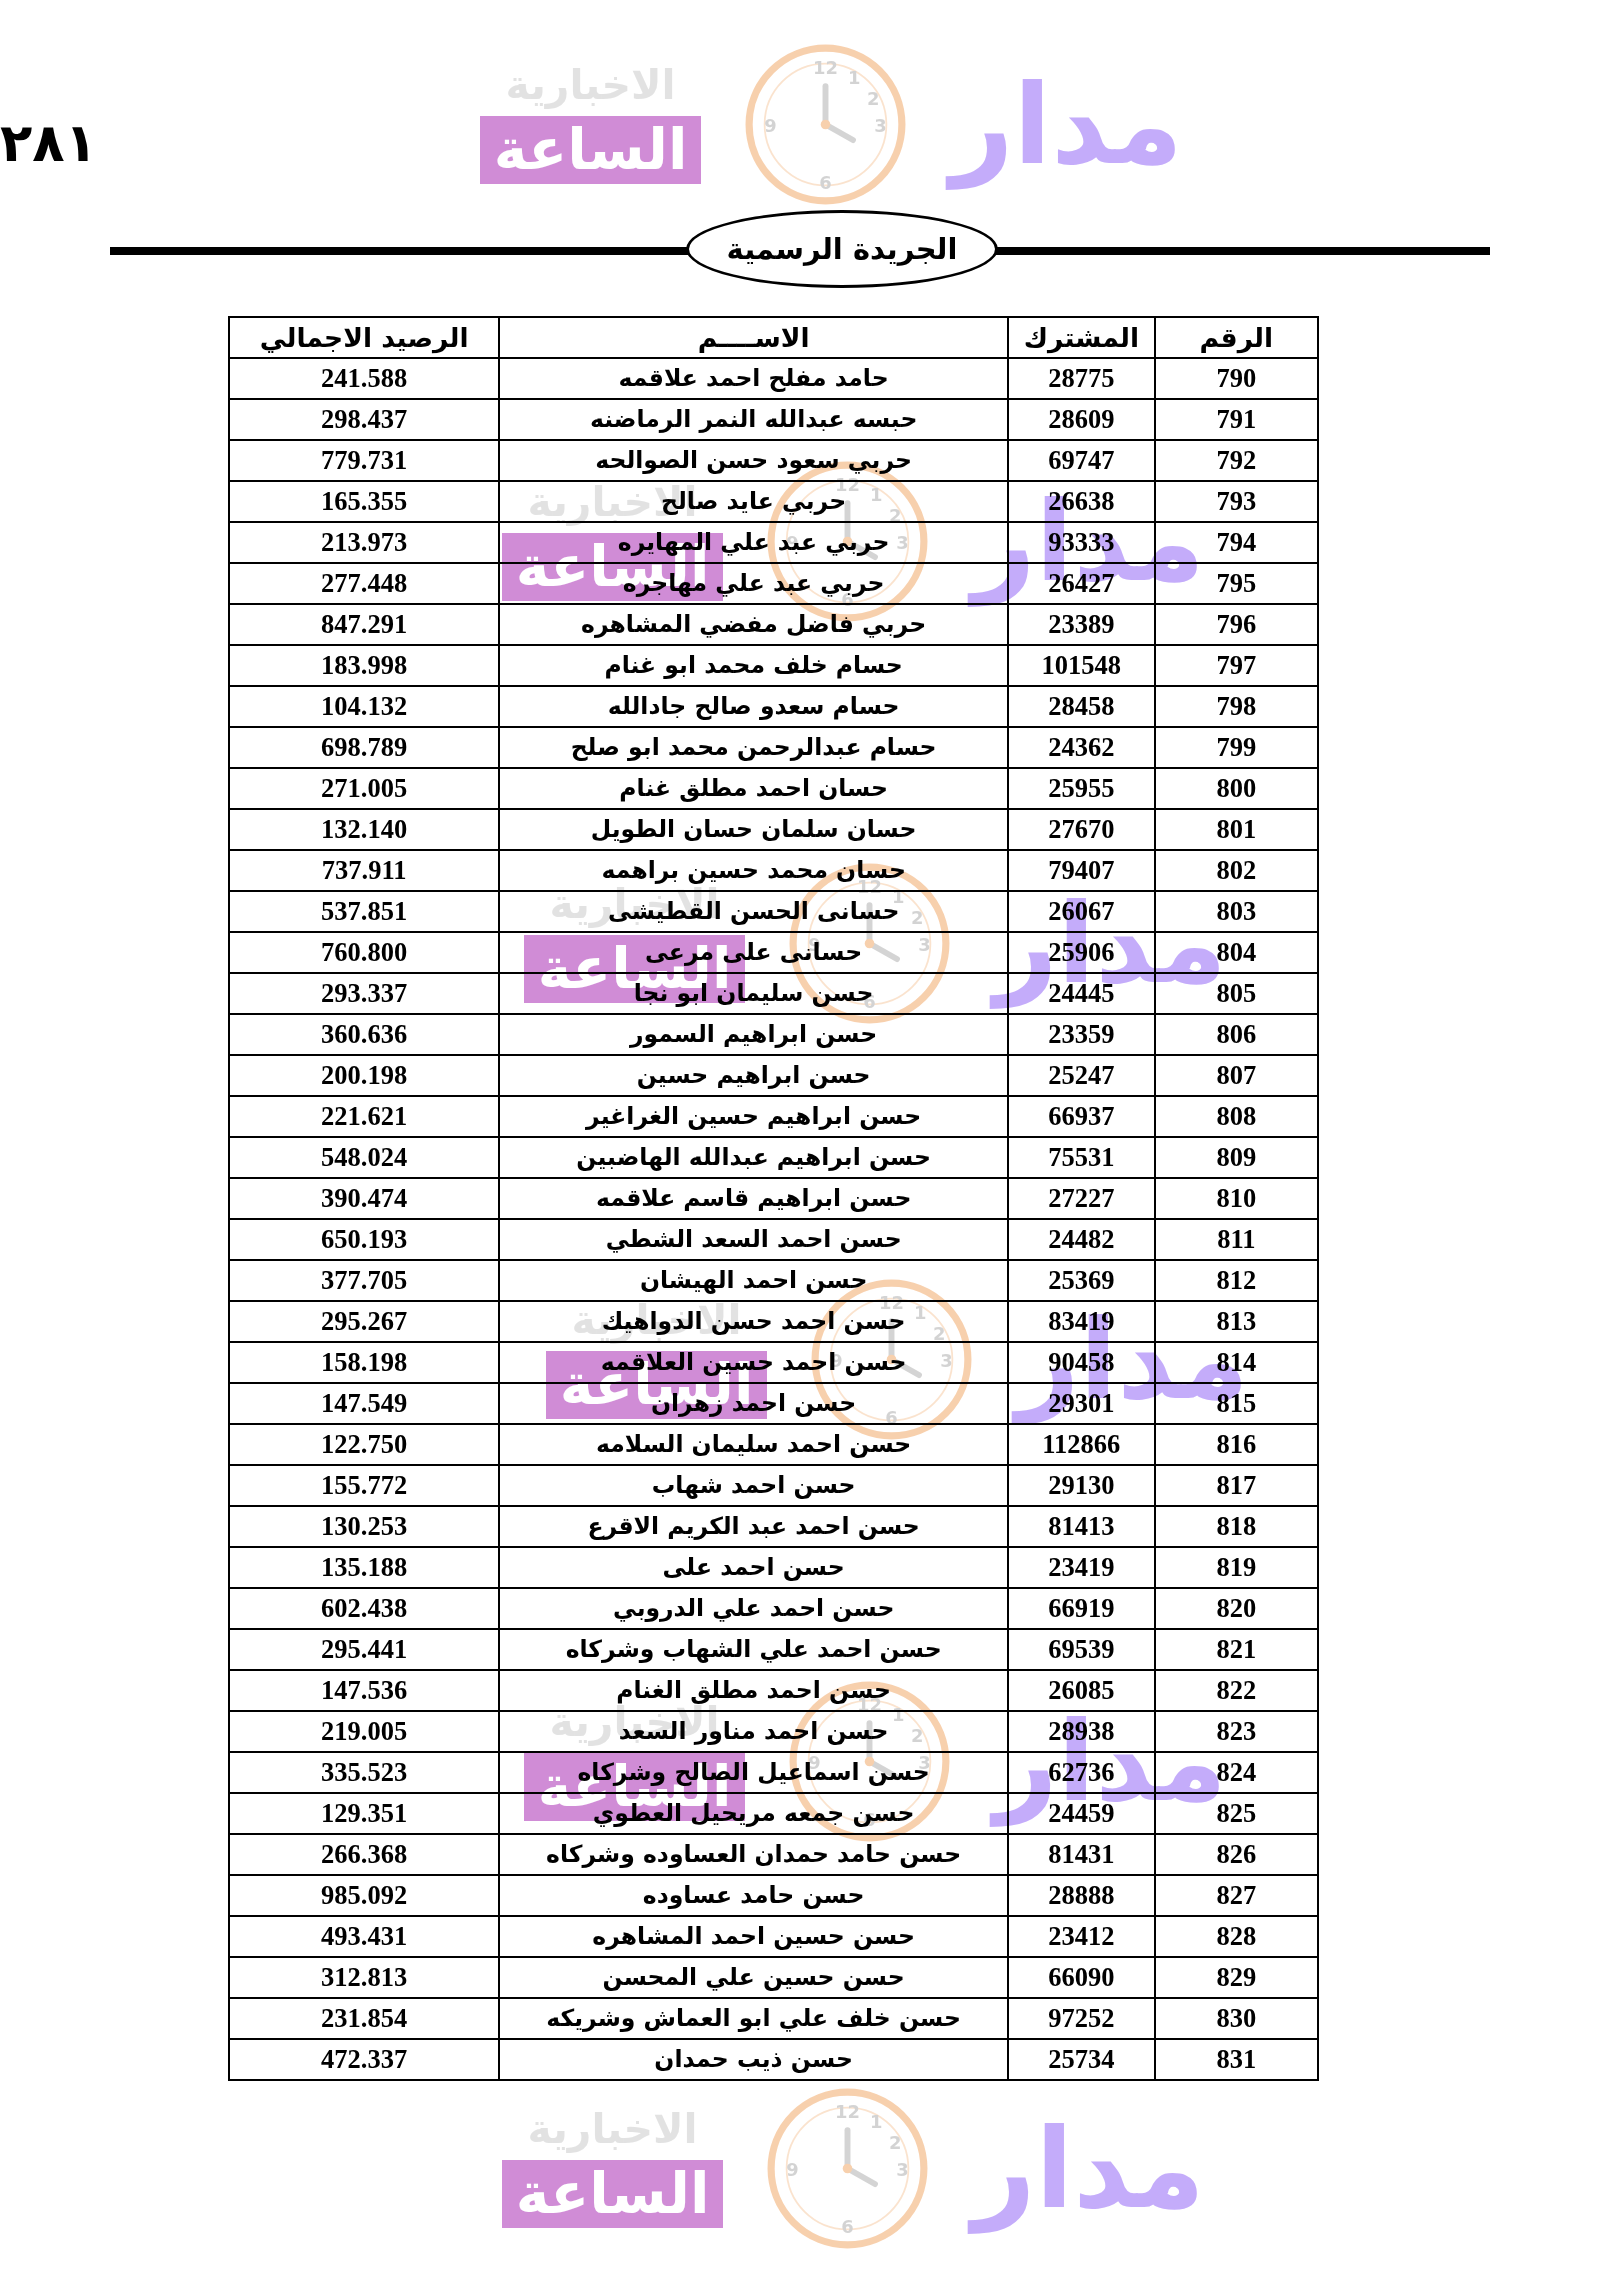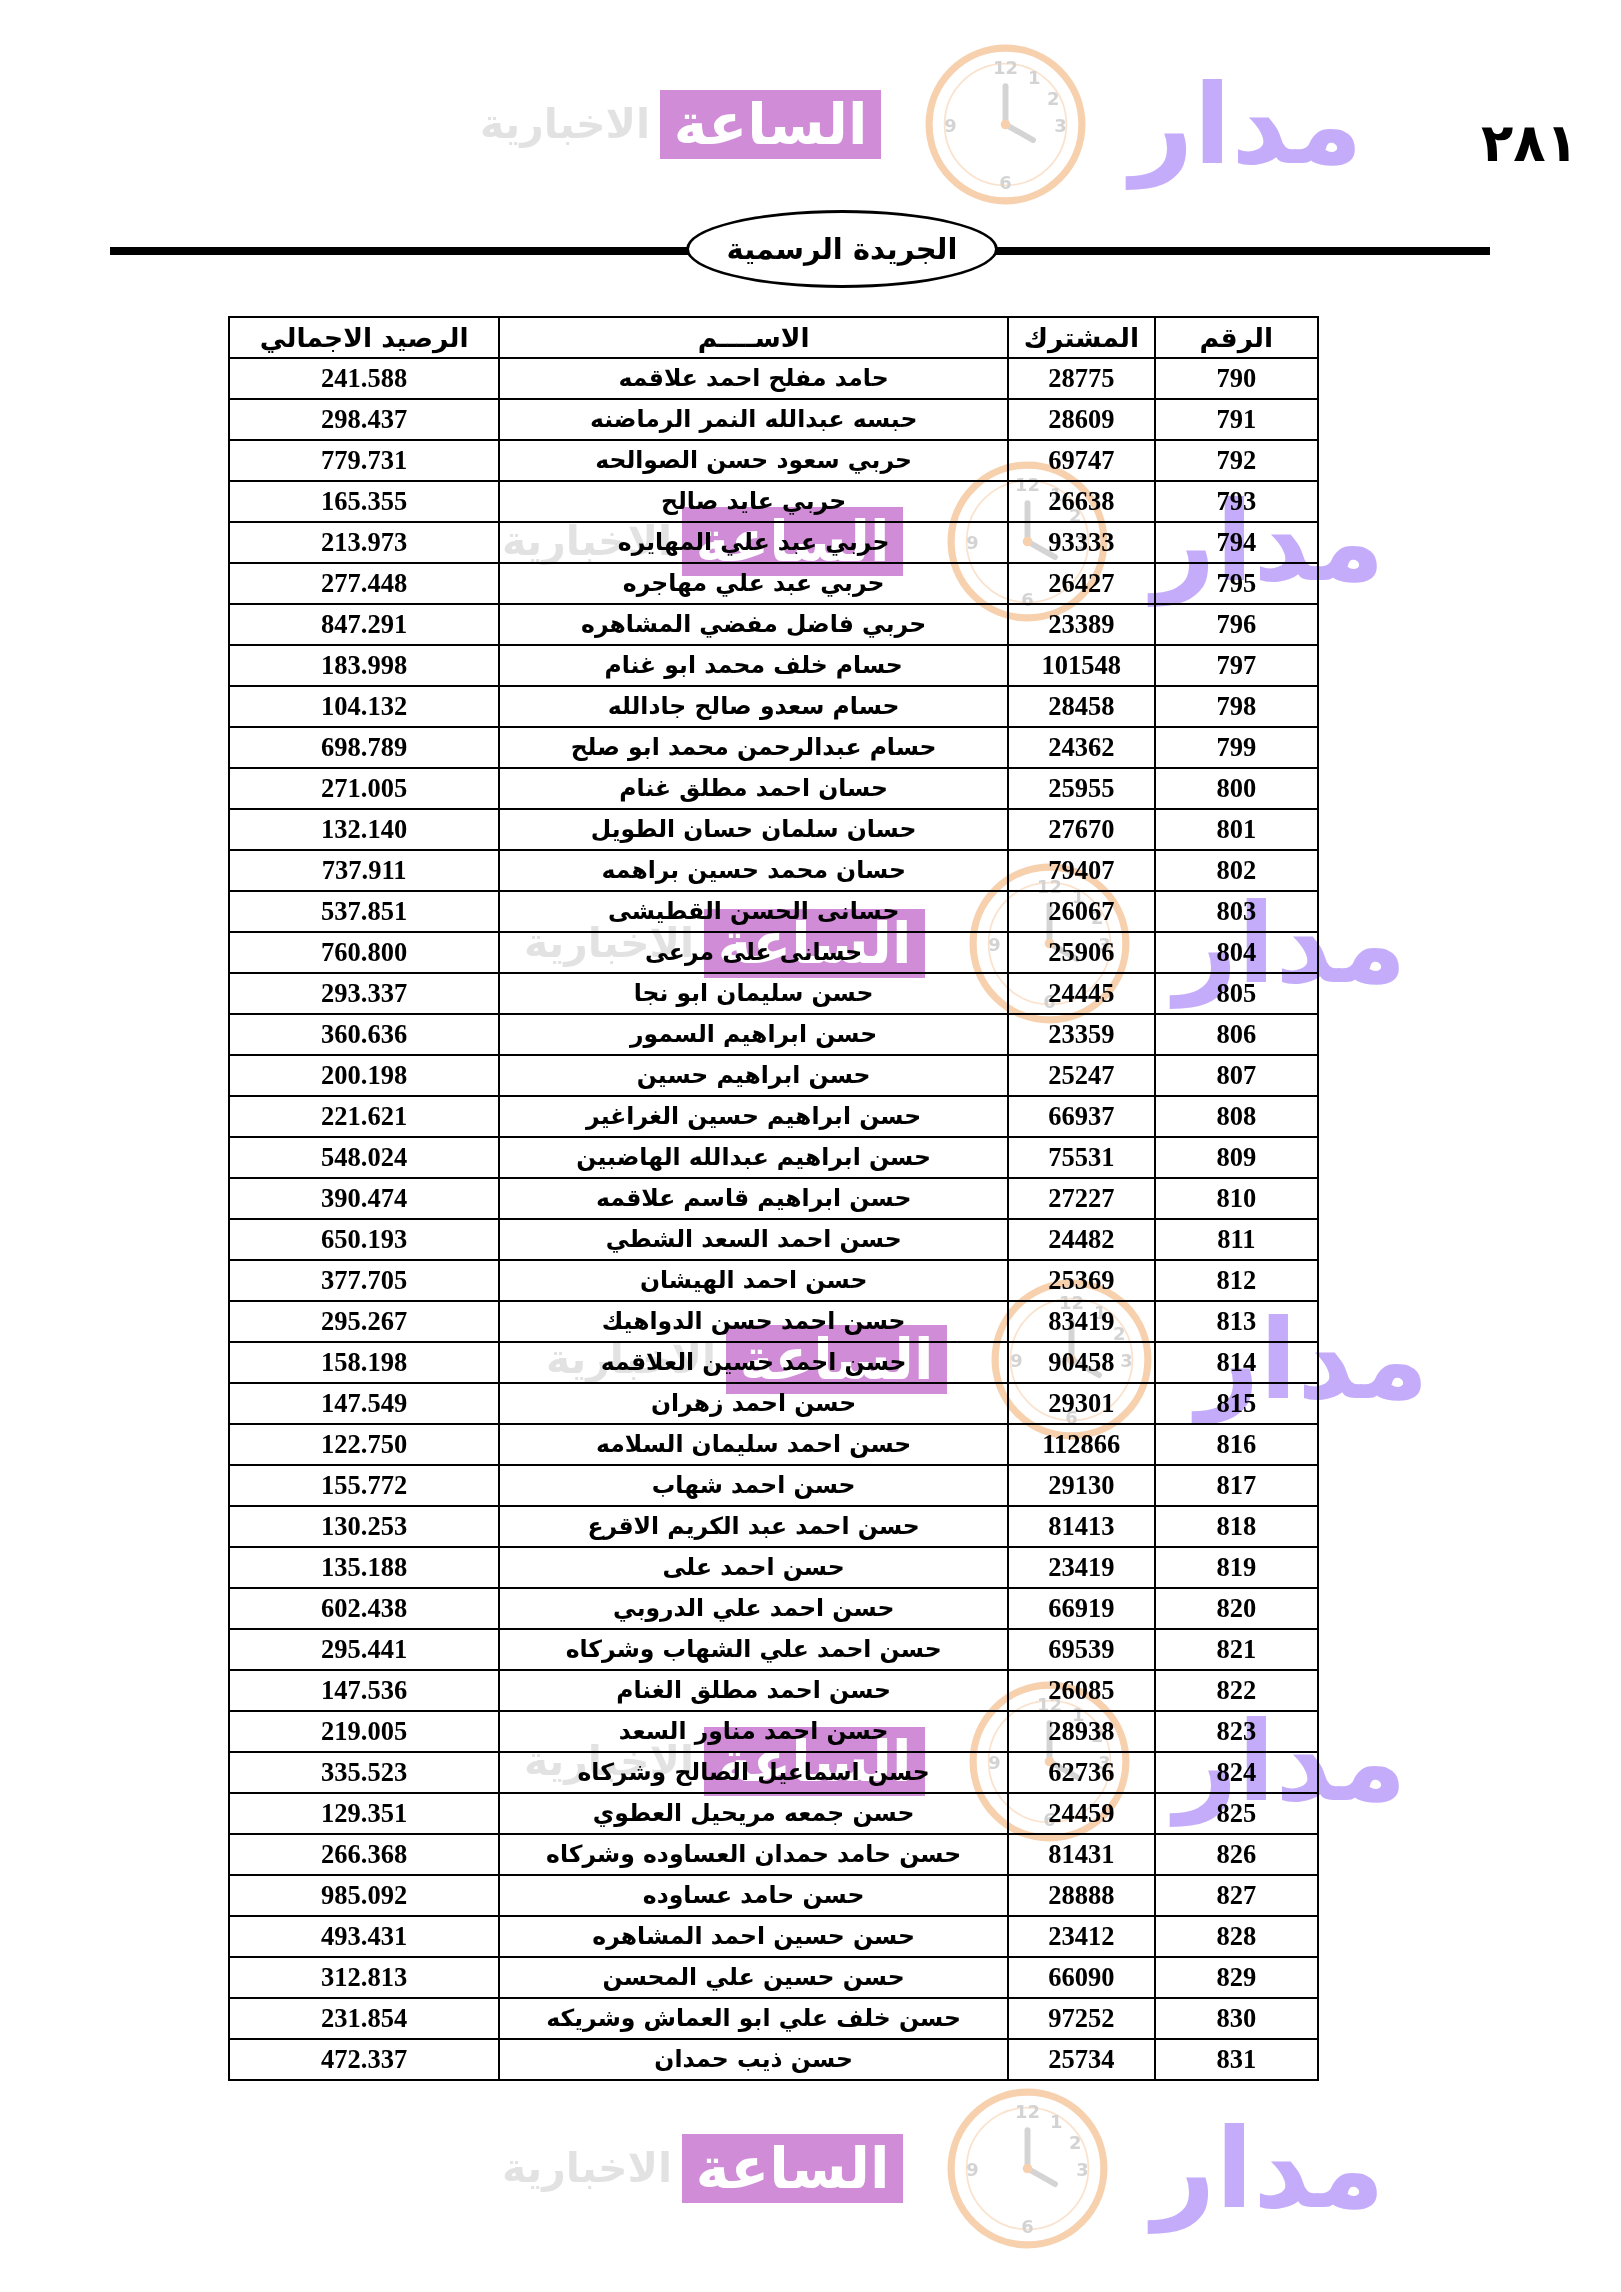--- a/index.html
+++ b/index.html
@@ -15,34 +15,34 @@
   
   .watermark-layer { position: absolute; inset: 0; z-index: 0; }
   .wm-unit {
     position: absolute;
     display: flex; flex-direction: row-reverse; align-items: center;
     gap: 29px;
     opacity: 0.5;
   }
   .wm-madar  { font-size: 110px; font-weight: bold; color: #8b5cf6; line-height: 1; }
   .wm-clock  { width: 191px; height: 191px; }
-  .wm-side   { display: flex; flex-direction: row; align-items: center; gap: 9.8px; }
+  .wm-side   { display: flex; flex-direction: column; align-items: center; gap: 9.8px; }
   .wm-akhbaria { font-size: 41px; font-weight: bold; color: #c7c7c7; line-height: 1; }
   .wm-saa {
     font-size: 57px; font-weight: bold; line-height: 1;
     color: #ffffff; background: #a21caf; padding: 5.9px 13.7px;
   }
   .wm-clock-num { font-size: 15px; fill: #a8a8a8; font-weight: bold; text-anchor: middle; }
 
   
   .content { position: absolute; inset: 0; z-index: 1; }
 
   .page-number {
     position: absolute; top: 116px; left: 0; width: 1578px;
-    text-align: right;
+    text-align: left;
     font-size: 53px; font-weight: bold; color: #000;
     line-height: 1;
   }
 
   .banner-line {
     position: absolute; top: 247px; left: 110px;
     width: 1380px; height: 7.8px; background: #000;
   }
   .banner-oval {
     position: absolute; top: 210px; left: 686px;

